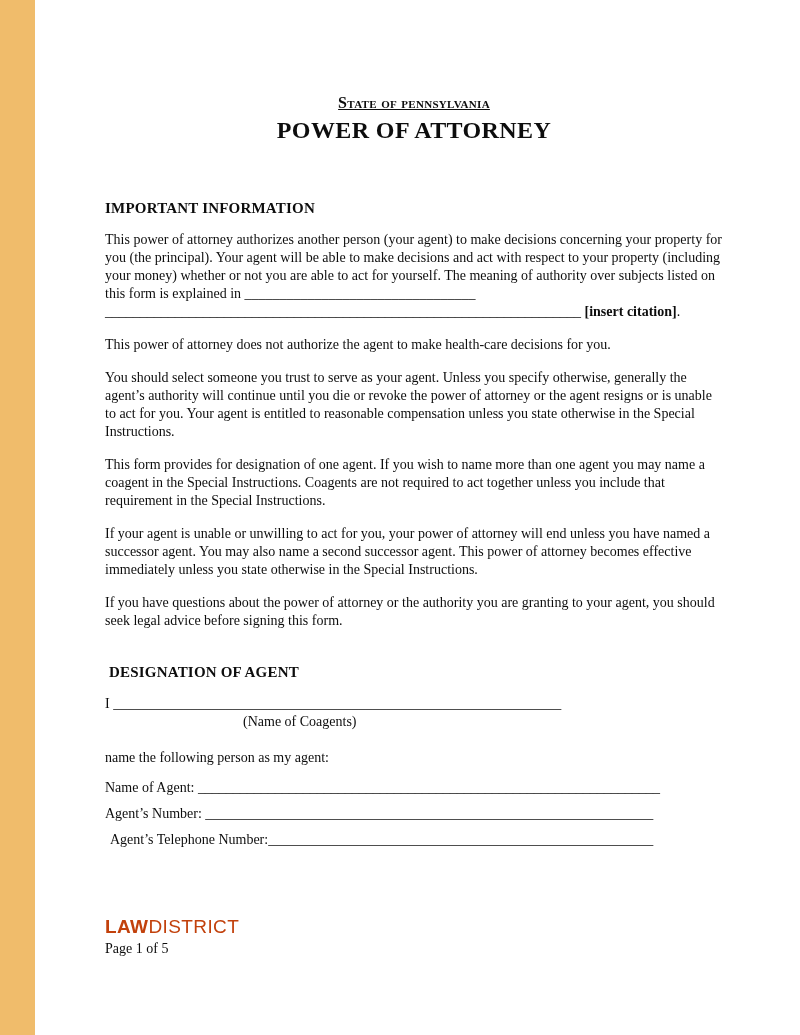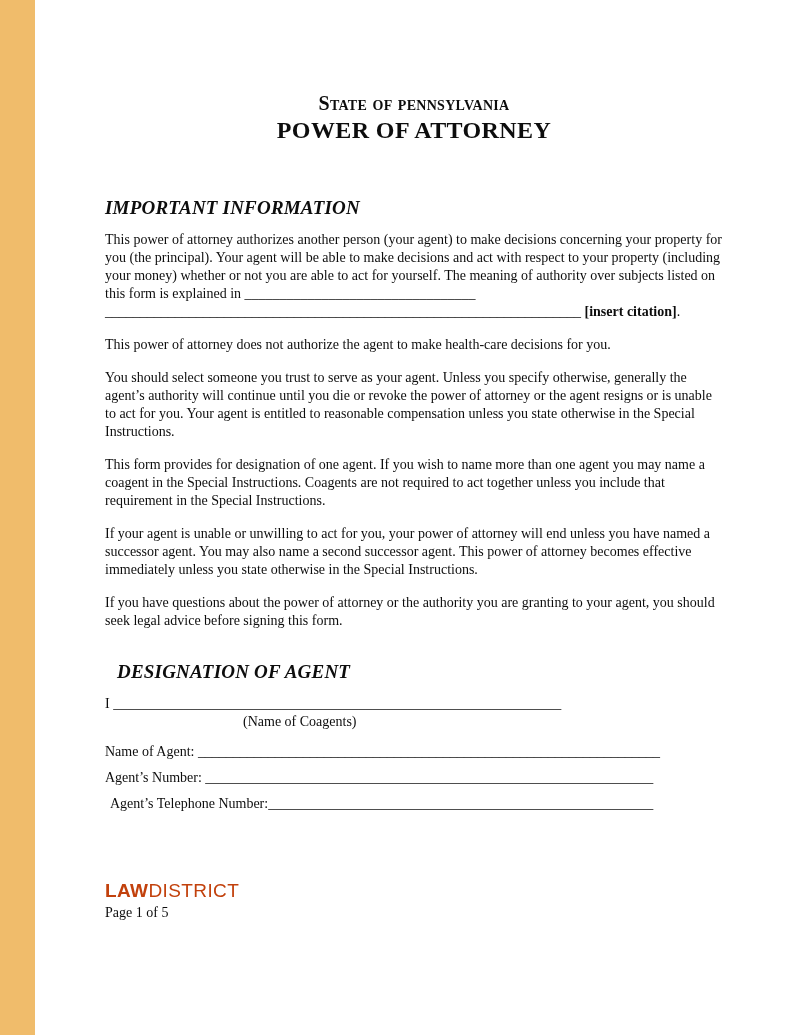--- a/index.html
+++ b/index.html
@@ -20,43 +20,43 @@
   .doc {
     position: absolute;
     left: 105px; top: 0;
     width: 618px;
     font-size: 14px;
     line-height: 18px;
   }
   .title-state {
     margin: 92px 0 0;
     text-align: center;
-    font-size: 20px;
+    font-size: 16px;
     line-height: 22px;
     font-weight: bold;
     font-variant: small-caps;
     letter-spacing: 0.3px;
+    text-decoration: underline;
   }
   .title-doc {
     margin: 4px 0 0;
     text-align: center;
     font-size: 24px;
     line-height: 24px;
     font-weight: bold;
     letter-spacing: 0.4px;
   }
   .section-heading {
     font-weight: bold;
-    font-size: 19px;
+    font-size: 15px;
     line-height: 18px;
     letter-spacing: 0.2px;
-    font-style: italic;
   }
   .h-important { margin: 57px 0 0; }
-  .h-designation { margin: 33px 12px 0; }
+  .h-designation { margin: 33px 4px 0; }
   .para { margin: 15px 0 0; }
   .para-first { margin-top: 14px; }
   .blank { white-space: nowrap; letter-spacing: 0; }
   .cite { font-weight: bold; }
   .principal-line { margin: 14px 0 0; }
   .principal-caption { margin: 0 0 0 138px; line-height: 18px; }
   .agent-intro { margin: 18px 0 0; }
   .fields { margin: 12px 0 0; }
   .field-row { line-height: 18px; margin-top: 8px; }
   .field-row.indented { padding-left: 5px; }
@@ -101,20 +101,21 @@
 
     <p class="para">If your agent is unable or unwilling to act for you, your power of attorney will end unless you have named a successor agent. You may also name a second successor agent. This power of attorney becomes effective immediately unless you state otherwise in the Special Instructions.</p>
 
     <p class="para">If you have questions about the power of attorney or the authority you are granting to your agent, you should seek legal advice before signing this form.</p>
 
     <div class="section-heading h-designation">DESIGNATION OF AGENT</div>
 
     <div class="principal-line"><span>I</span><span class="blank"> ________________________________________________________________</span></div>
     <div class="principal-caption">(Name of Coagents)</div>
 
+    <div class="agent-intro">name the following person as my agent:</div>
 
     <div class="fields">
       <div class="field-row"><span>Name of Agent:</span><span class="blank"> __________________________________________________________________</span></div>
       <div class="field-row"><span>Agent’s Number:</span><span class="blank"> ________________________________________________________________</span></div>
       <div class="field-row indented"><span>Agent’s Telephone Number:</span><span class="blank">_______________________________________________________</span></div>
     </div>
 
     <div class="footer">
       <div class="logo"><span class="logo-bold">LAW</span><span class="logo-light">DISTRICT</span></div>
       <div class="page-indicator">Page 1 of 5</div>

